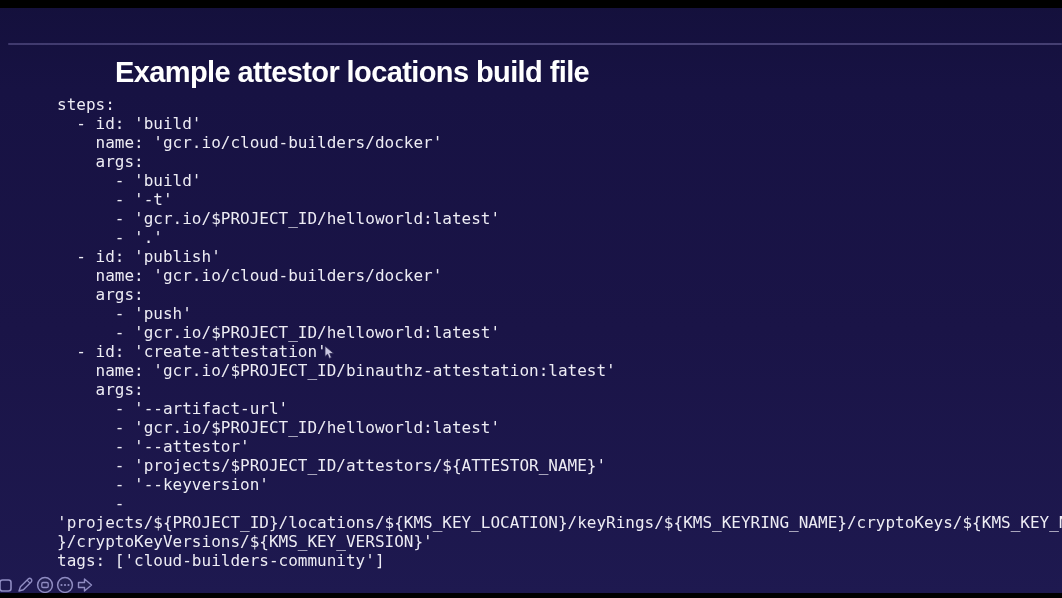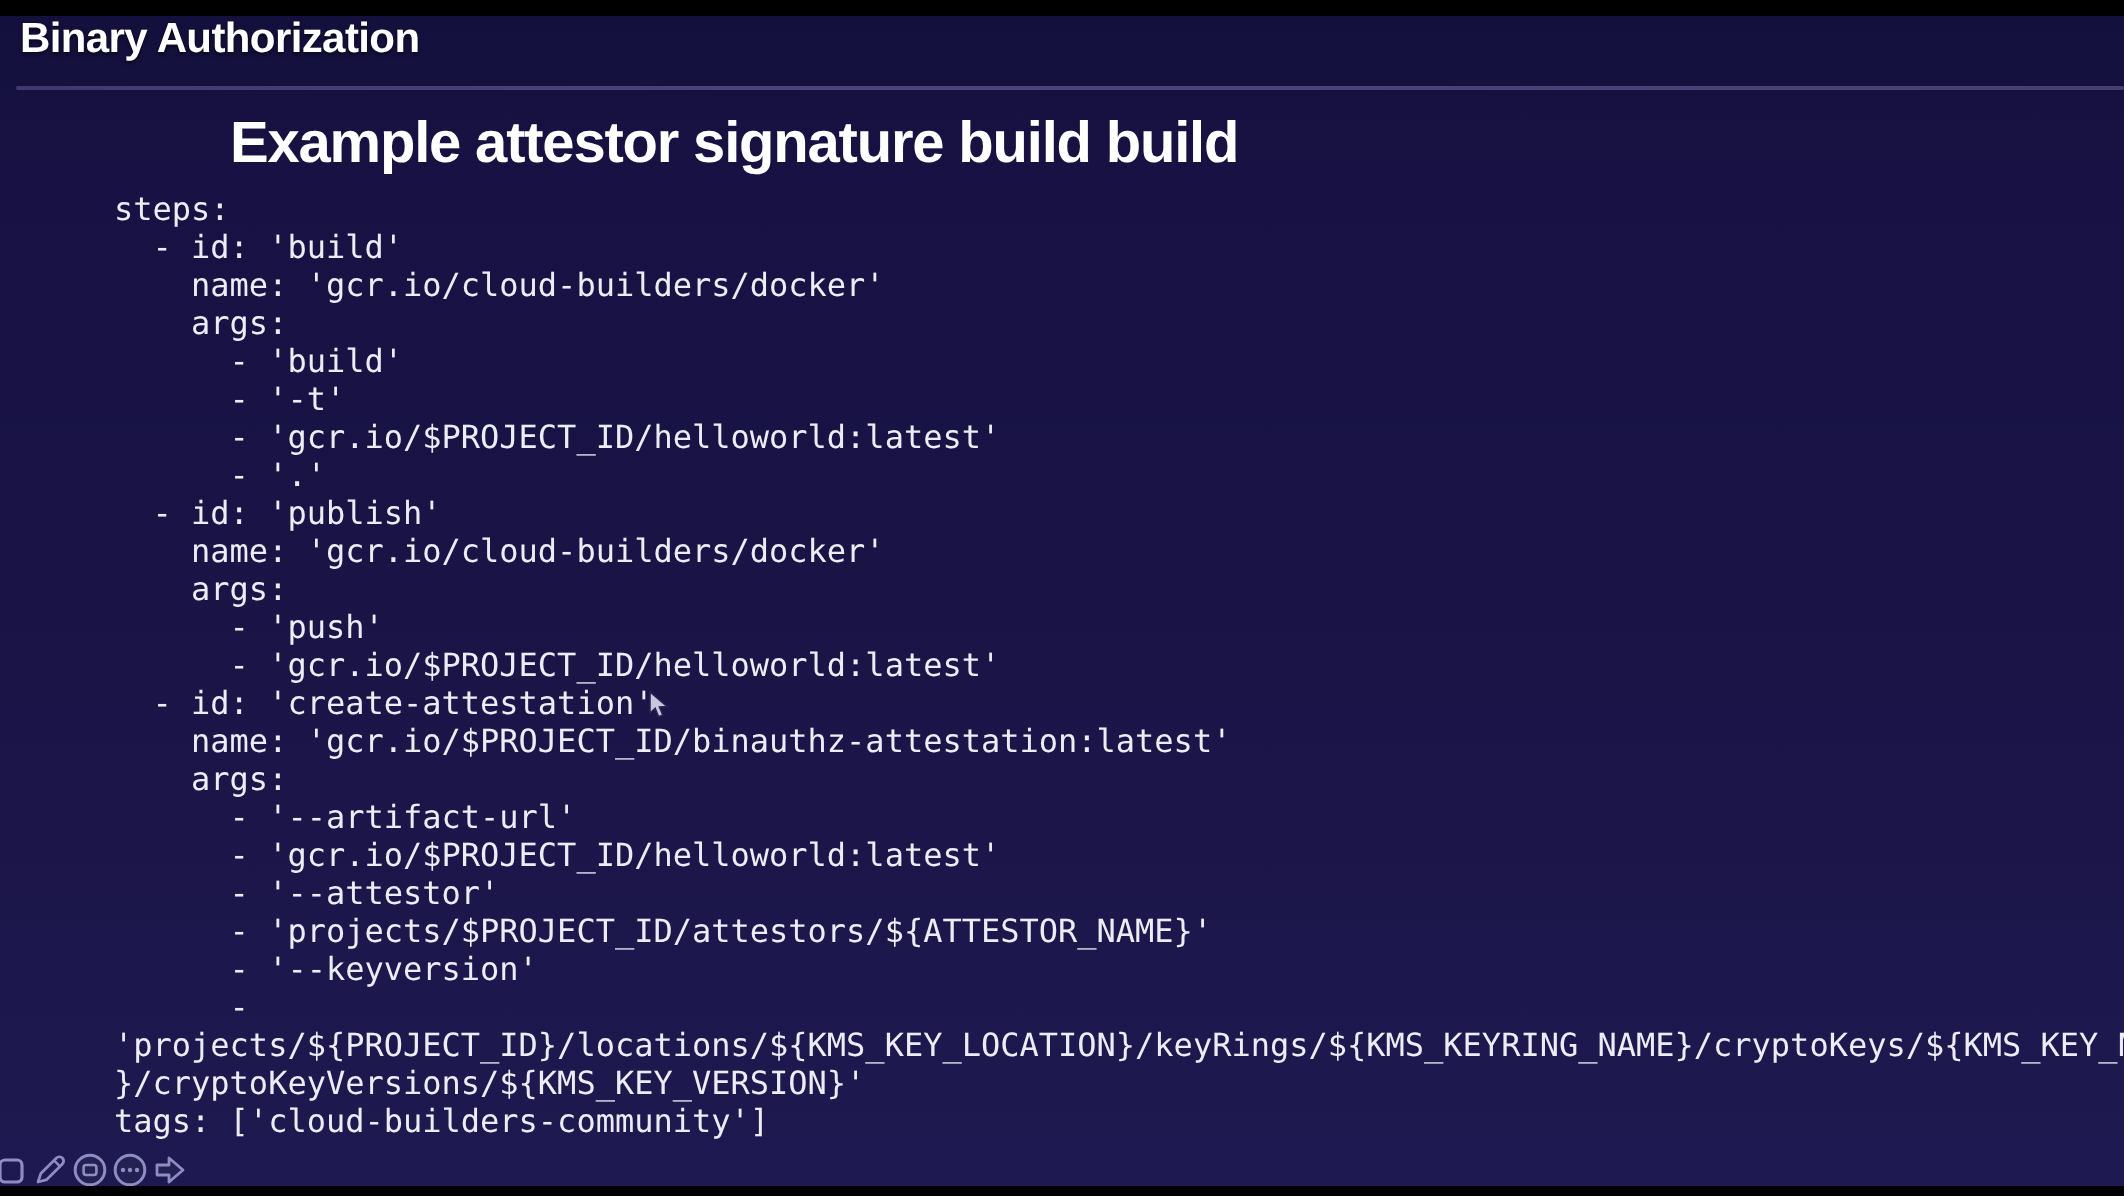--- a/index.html
+++ b/index.html
@@ -75,25 +75,24 @@
   .tool { width: 18px; height: 18px; display: inline-block; cursor: pointer; }
   .tool svg { display: block; }
 </style>
 </head>
 <body>
 
 <div class="screen">
 
   <div class="bar-top"></div>
 
-  <div class="header-title">Binary Authorization</div>
 
   <div class="header-divider"></div>
 
-  <h1 class="slide-title">Example attestor signature build build</h1>
+  <h1 class="slide-title">Example attestor locations build file</h1>
 
   <pre class="code">steps:
   - id: 'build'
     name: 'gcr.io/cloud-builders/docker'
     args:
       - 'build'
       - '-t'
       - 'gcr.io/$PROJECT_ID/helloworld:latest'
       - '.'
   - id: 'publish'

